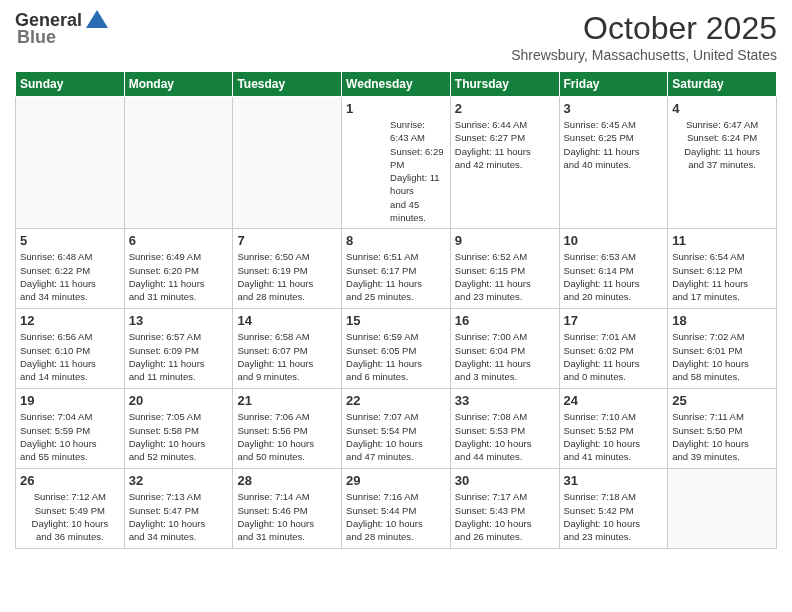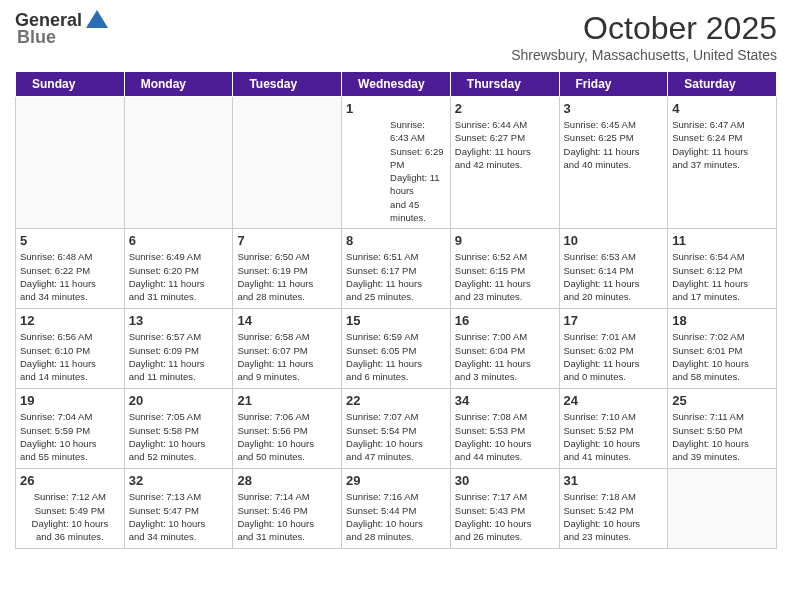--- a/index.html
+++ b/index.html
@@ -5,21 +5,21 @@
     * { box-sizing: border-box; margin: 0; padding: 0; }
     body { font-family: Arial, sans-serif; background: #fff; width: 792px; height: 612px; overflow: hidden; }
     .container { width: 792px; padding: 10px 15px; }
     .header { display: flex; align-items: flex-start; justify-content: space-between; margin-bottom: 8px; }
     .logo { display: flex; flex-direction: column; align-items: flex-start; }
     .logo-row { display: flex; align-items: flex-start; gap: 2px; }
     .title-block { text-align: right; }
     .month-title { font-size: 32px; color: #333; font-weight: normal; }
     .location { font-size: 14px; color: #555; }
     table { width: 100%; border-collapse: collapse; }
-    th { background-color: #4c1d95; color: white; padding: 5px 16px; font-size: 12px; text-align: left; border: 1px solid #fff; }
+    th { background-color: #15803d; color: white; padding: 5px 4px; font-size: 12px; text-align: left; border: 1px solid #fff; }
     td { border: 1px solid #ccc; vertical-align: top; padding: 4px; font-size: 10px; color: #333; min-height: 70px; width: 14.28%; }
     td .day-num { font-size: 13px; font-weight: bold; display: block; margin-bottom: 2px; }
     td .day-info { font-size: 9.5px; line-height: 1.4; }
     .week-row td { height: 80px; }
     .empty { background: #f9f9f9; }
   </style>
 </head>
 <body>
 
 <div class="container">
@@ -72,21 +72,21 @@
           </td>
           <td>
             <span class="day-num">3</span>
             <div class="day-info" style="white-space: pre-line;">Sunrise: 6:45 AM
 Sunset: 6:25 PM
 Daylight: 11 hours
 and 40 minutes.</div>
           </td>
           <td>
             <span class="day-num">4</span>
-            <div class="day-info" style="white-space: pre-line;">Sunrise: 6:47 AM
+            <div class="day-info" style="white-space: pre-line; text-align: center;">Sunrise: 6:47 AM
 Sunset: 6:24 PM
 Daylight: 11 hours
 and 37 minutes.</div>
           </td>
         </tr>
         <tr class="week-row">
           <td>
             <span class="day-num">5</span>
             <div class="day-info" style="white-space: pre-line;">Sunrise: 6:48 AM
 Sunset: 6:22 PM
@@ -210,21 +210,21 @@
 and 50 minutes.</div>
           </td>
           <td>
             <span class="day-num">22</span>
             <div class="day-info" style="white-space: pre-line;">Sunrise: 7:07 AM
 Sunset: 5:54 PM
 Daylight: 10 hours
 and 47 minutes.</div>
           </td>
           <td>
-            <span class="day-num">34</span>
+            <span class="day-num">33</span>
             <div class="day-info" style="white-space: pre-line;">Sunrise: 7:08 AM
 Sunset: 5:53 PM
 Daylight: 10 hours
 and 44 minutes.</div>
           </td>
           <td>
             <span class="day-num">24</span>
             <div class="day-info" style="white-space: pre-line;">Sunrise: 7:10 AM
 Sunset: 5:52 PM
 Daylight: 10 hours

